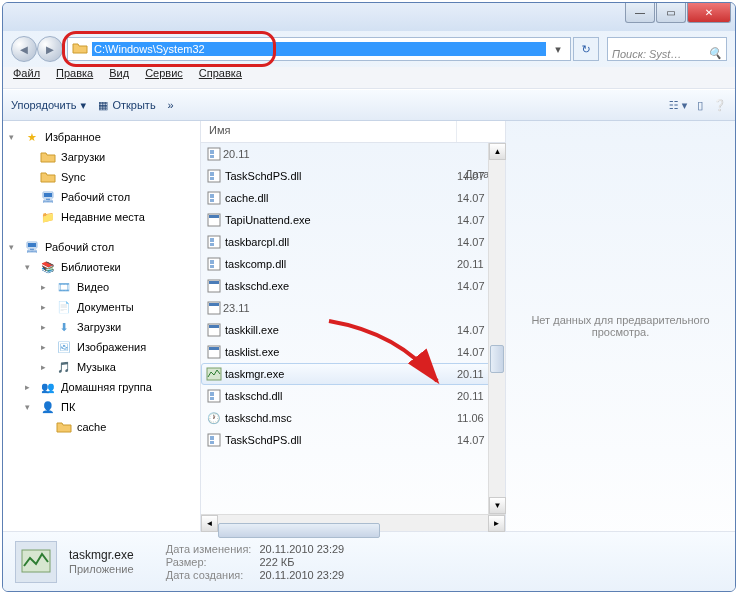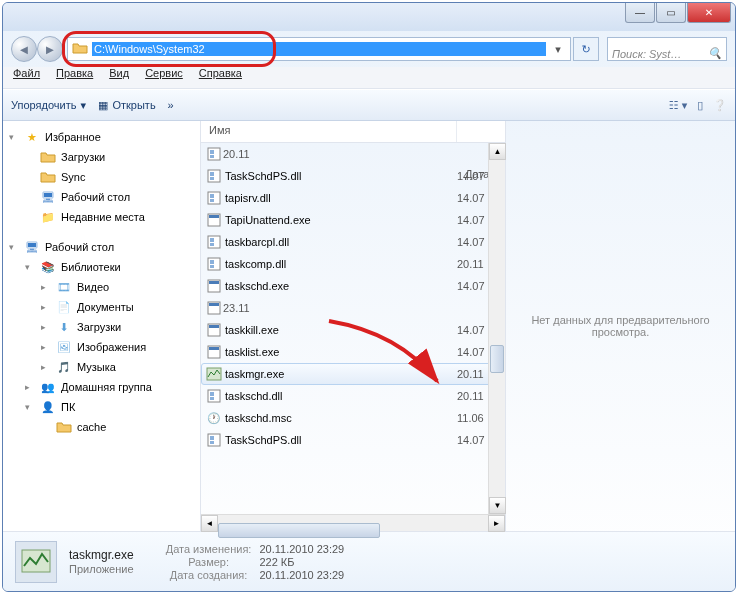--- a/index.html
+++ b/index.html
@@ -60,21 +60,21 @@
 .vscroll .vthumb { position: absolute; top: 55%; height: 28px; left: 1px; right: 1px; background: linear-gradient(90deg,#e6eef7,#c7d4e6); border: 1px solid #aabccf; border-radius: 2px; }
 
 .preview { flex: 1; display: flex; align-items: center; justify-content: center; color: #888; text-align: center; padding: 20px; }
 
 .details { height: 60px; border-top: 1px solid #e0e5ee; background: linear-gradient(#f7fbff,#eaf2fb); display: flex; align-items: center; padding: 6px 12px; gap: 12px; }
 .details .dicon { width: 42px; height: 42px; background: #dde6f0; border: 1px solid #b8c6da; display: flex; align-items: center; justify-content: center; }
 .details .dtext { display: flex; flex-direction: column; gap: 1px; }
 .details .dtext .dtitle { font-size: 12px; color: #222; }
 .details .dtext .dtype { color: #777; }
 .details .dmeta { display: grid; grid-template-columns: auto auto; column-gap: 8px; row-gap: 1px; color: #555; margin-left: 20px; }
-.details .dmeta .lbl { color: #888; text-align: center; }
+.details .dmeta .lbl { color: #888; text-align: left; }
 
 .arrow { position: absolute; left: 118px; top: 170px; width: 130px; height: 80px; pointer-events: none; z-index: 10; }
 
 svg.ico-s { width: 16px; height: 16px; }
 </style>
 </head>
 <body>
 
 <div class="window">
 
@@ -282,21 +282,21 @@
       <span class="fdate">14.07</span>
     </div>
             <div class="row">
       <span class="fico">
                 <svg class="ico-s" viewBox="0 0 16 16">
                   <rect x="2" y="2" width="12" height="12" fill="#fff" stroke="#888"></rect>
                   <rect x="4" y="4" width="4" height="4" fill="#8ab0db"></rect>
                   <rect x="4" y="9" width="4" height="3" fill="#8ab0db"></rect>
                 </svg>
               </span>
-      <span class="fname">tapisrv.dll</span>
+      <span class="fname">cache.dll</span>
       <span class="fdate">14.07</span>
     </div>
             <div class="row">
       <span class="fico">
                 <svg class="ico-s" viewBox="0 0 16 16">
                   <rect x="2" y="2" width="12" height="12" fill="#fff" stroke="#888"></rect>
                   <rect x="3" y="3" width="10" height="3" fill="#4a7cb8"></rect>
                 </svg>
               </span>
       <span class="fname">TapiUnattend.exe</span>

